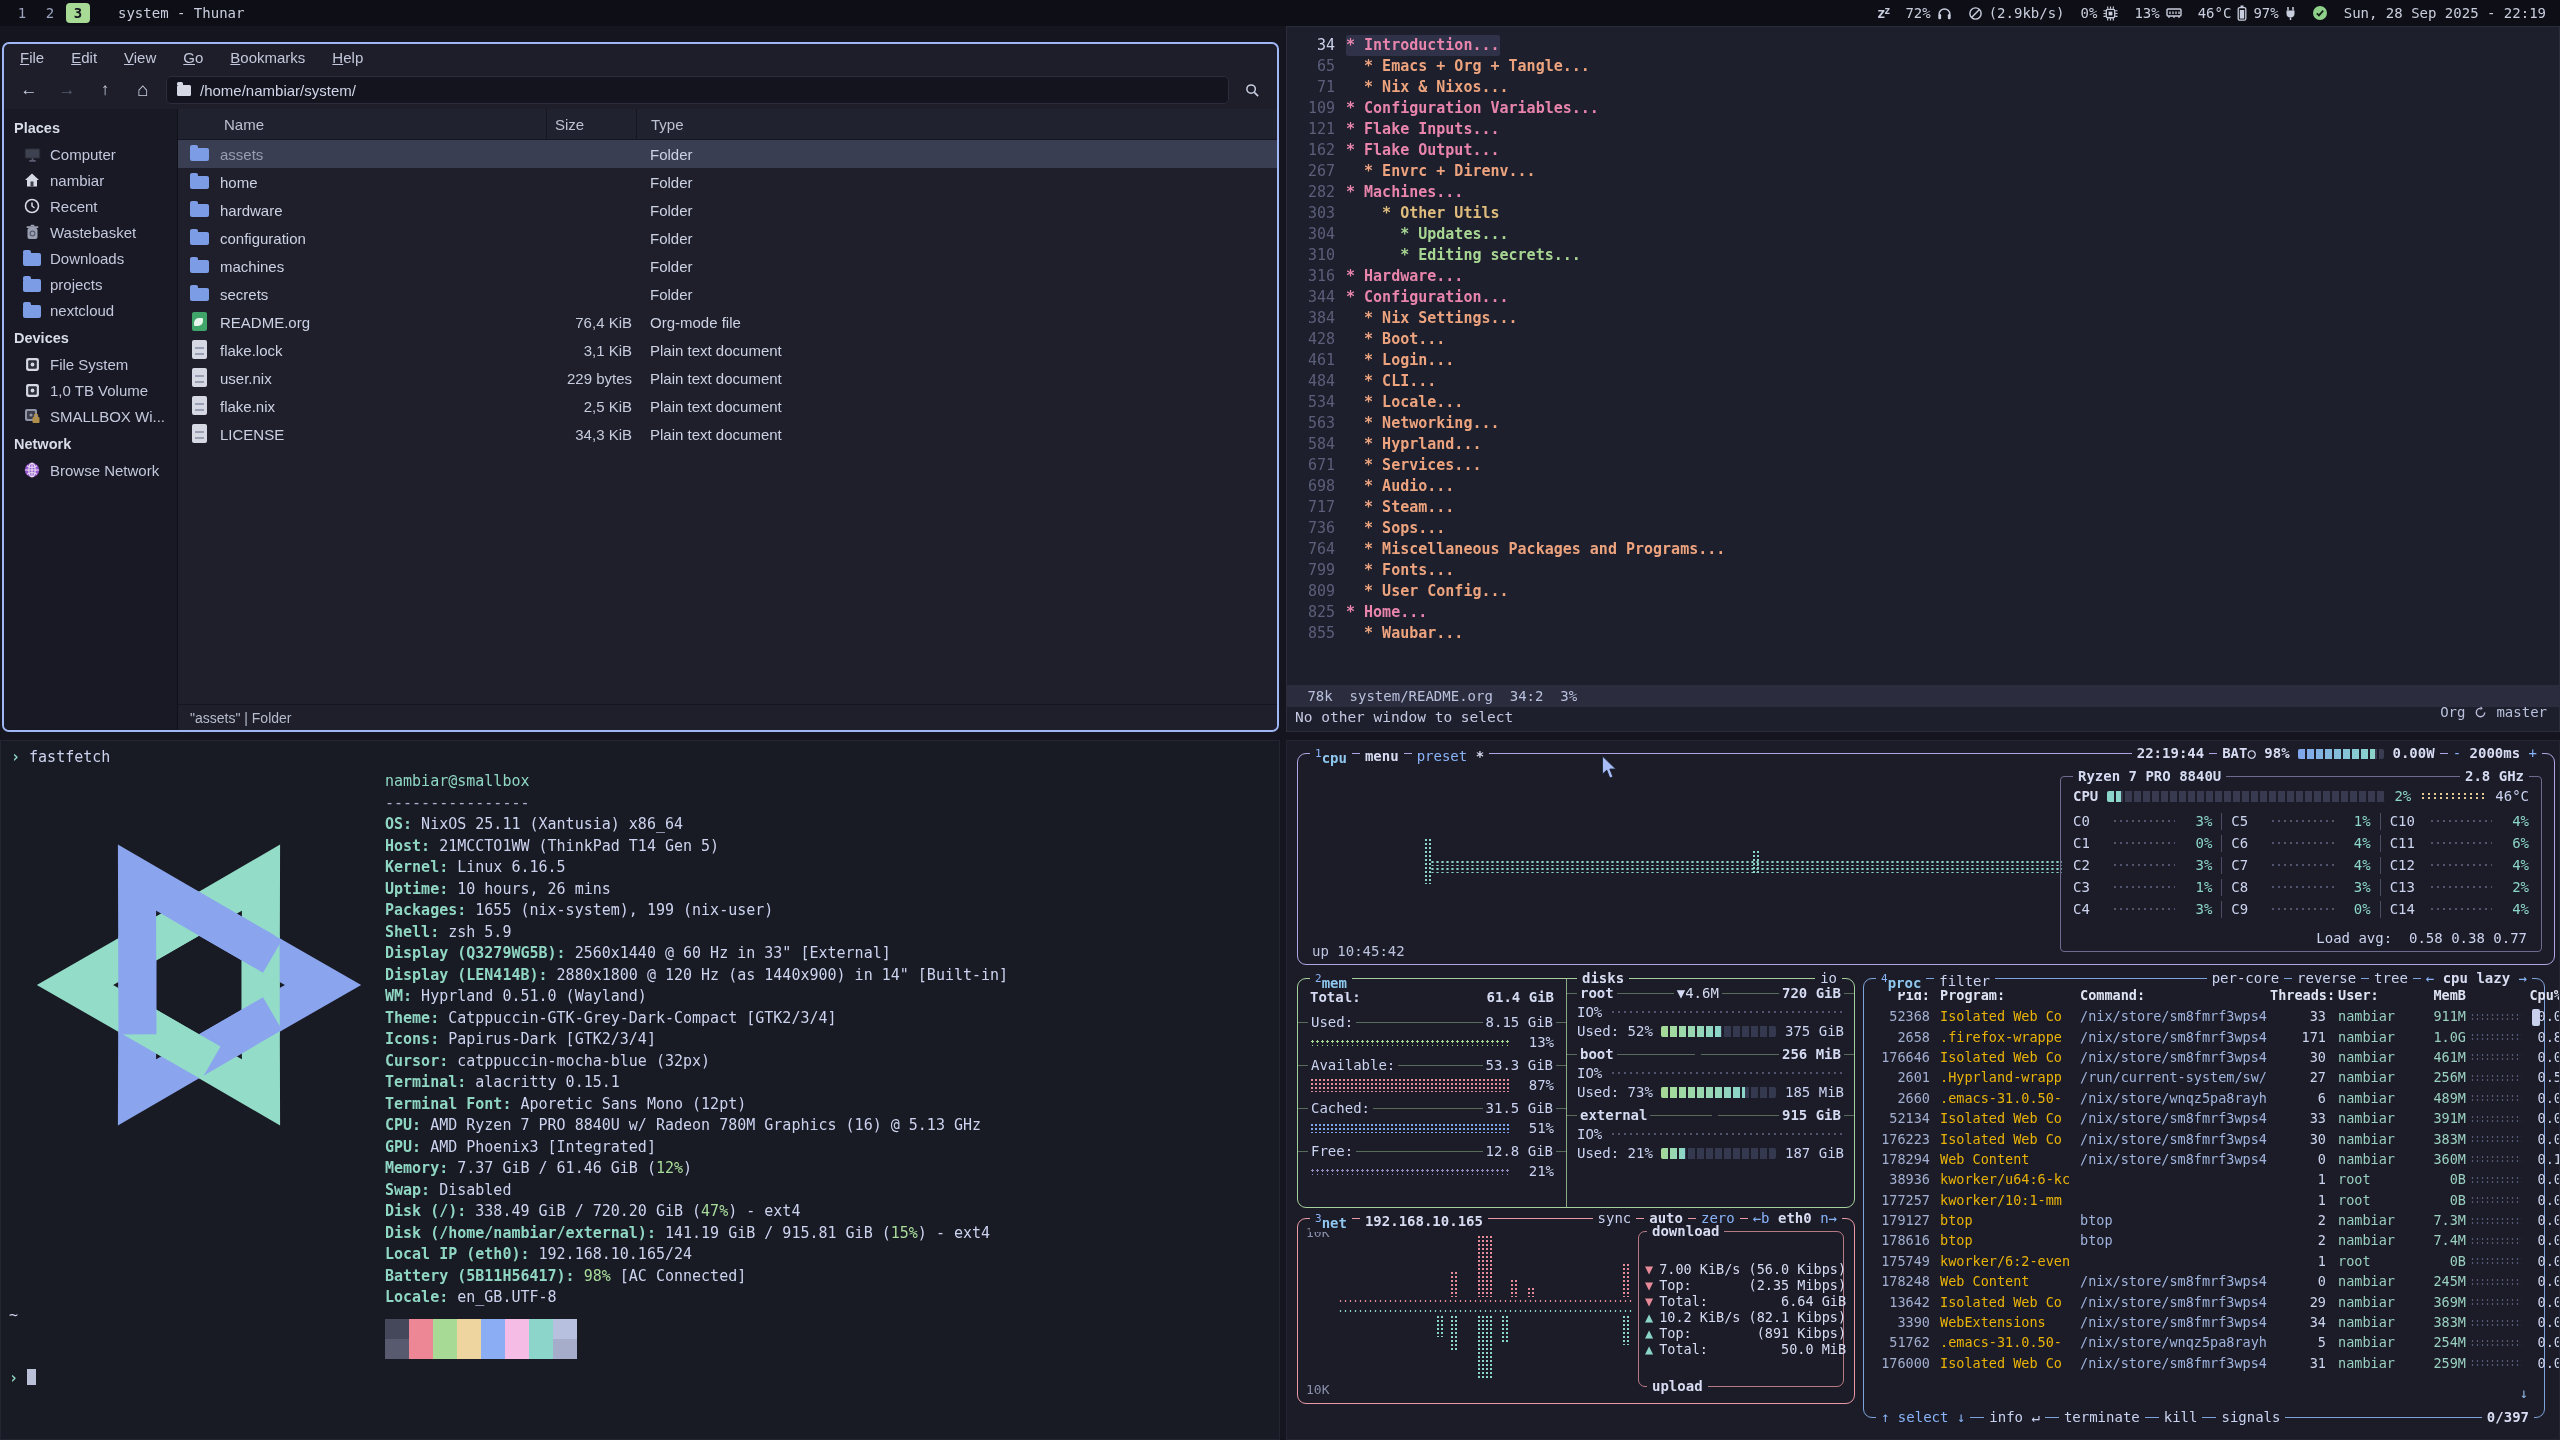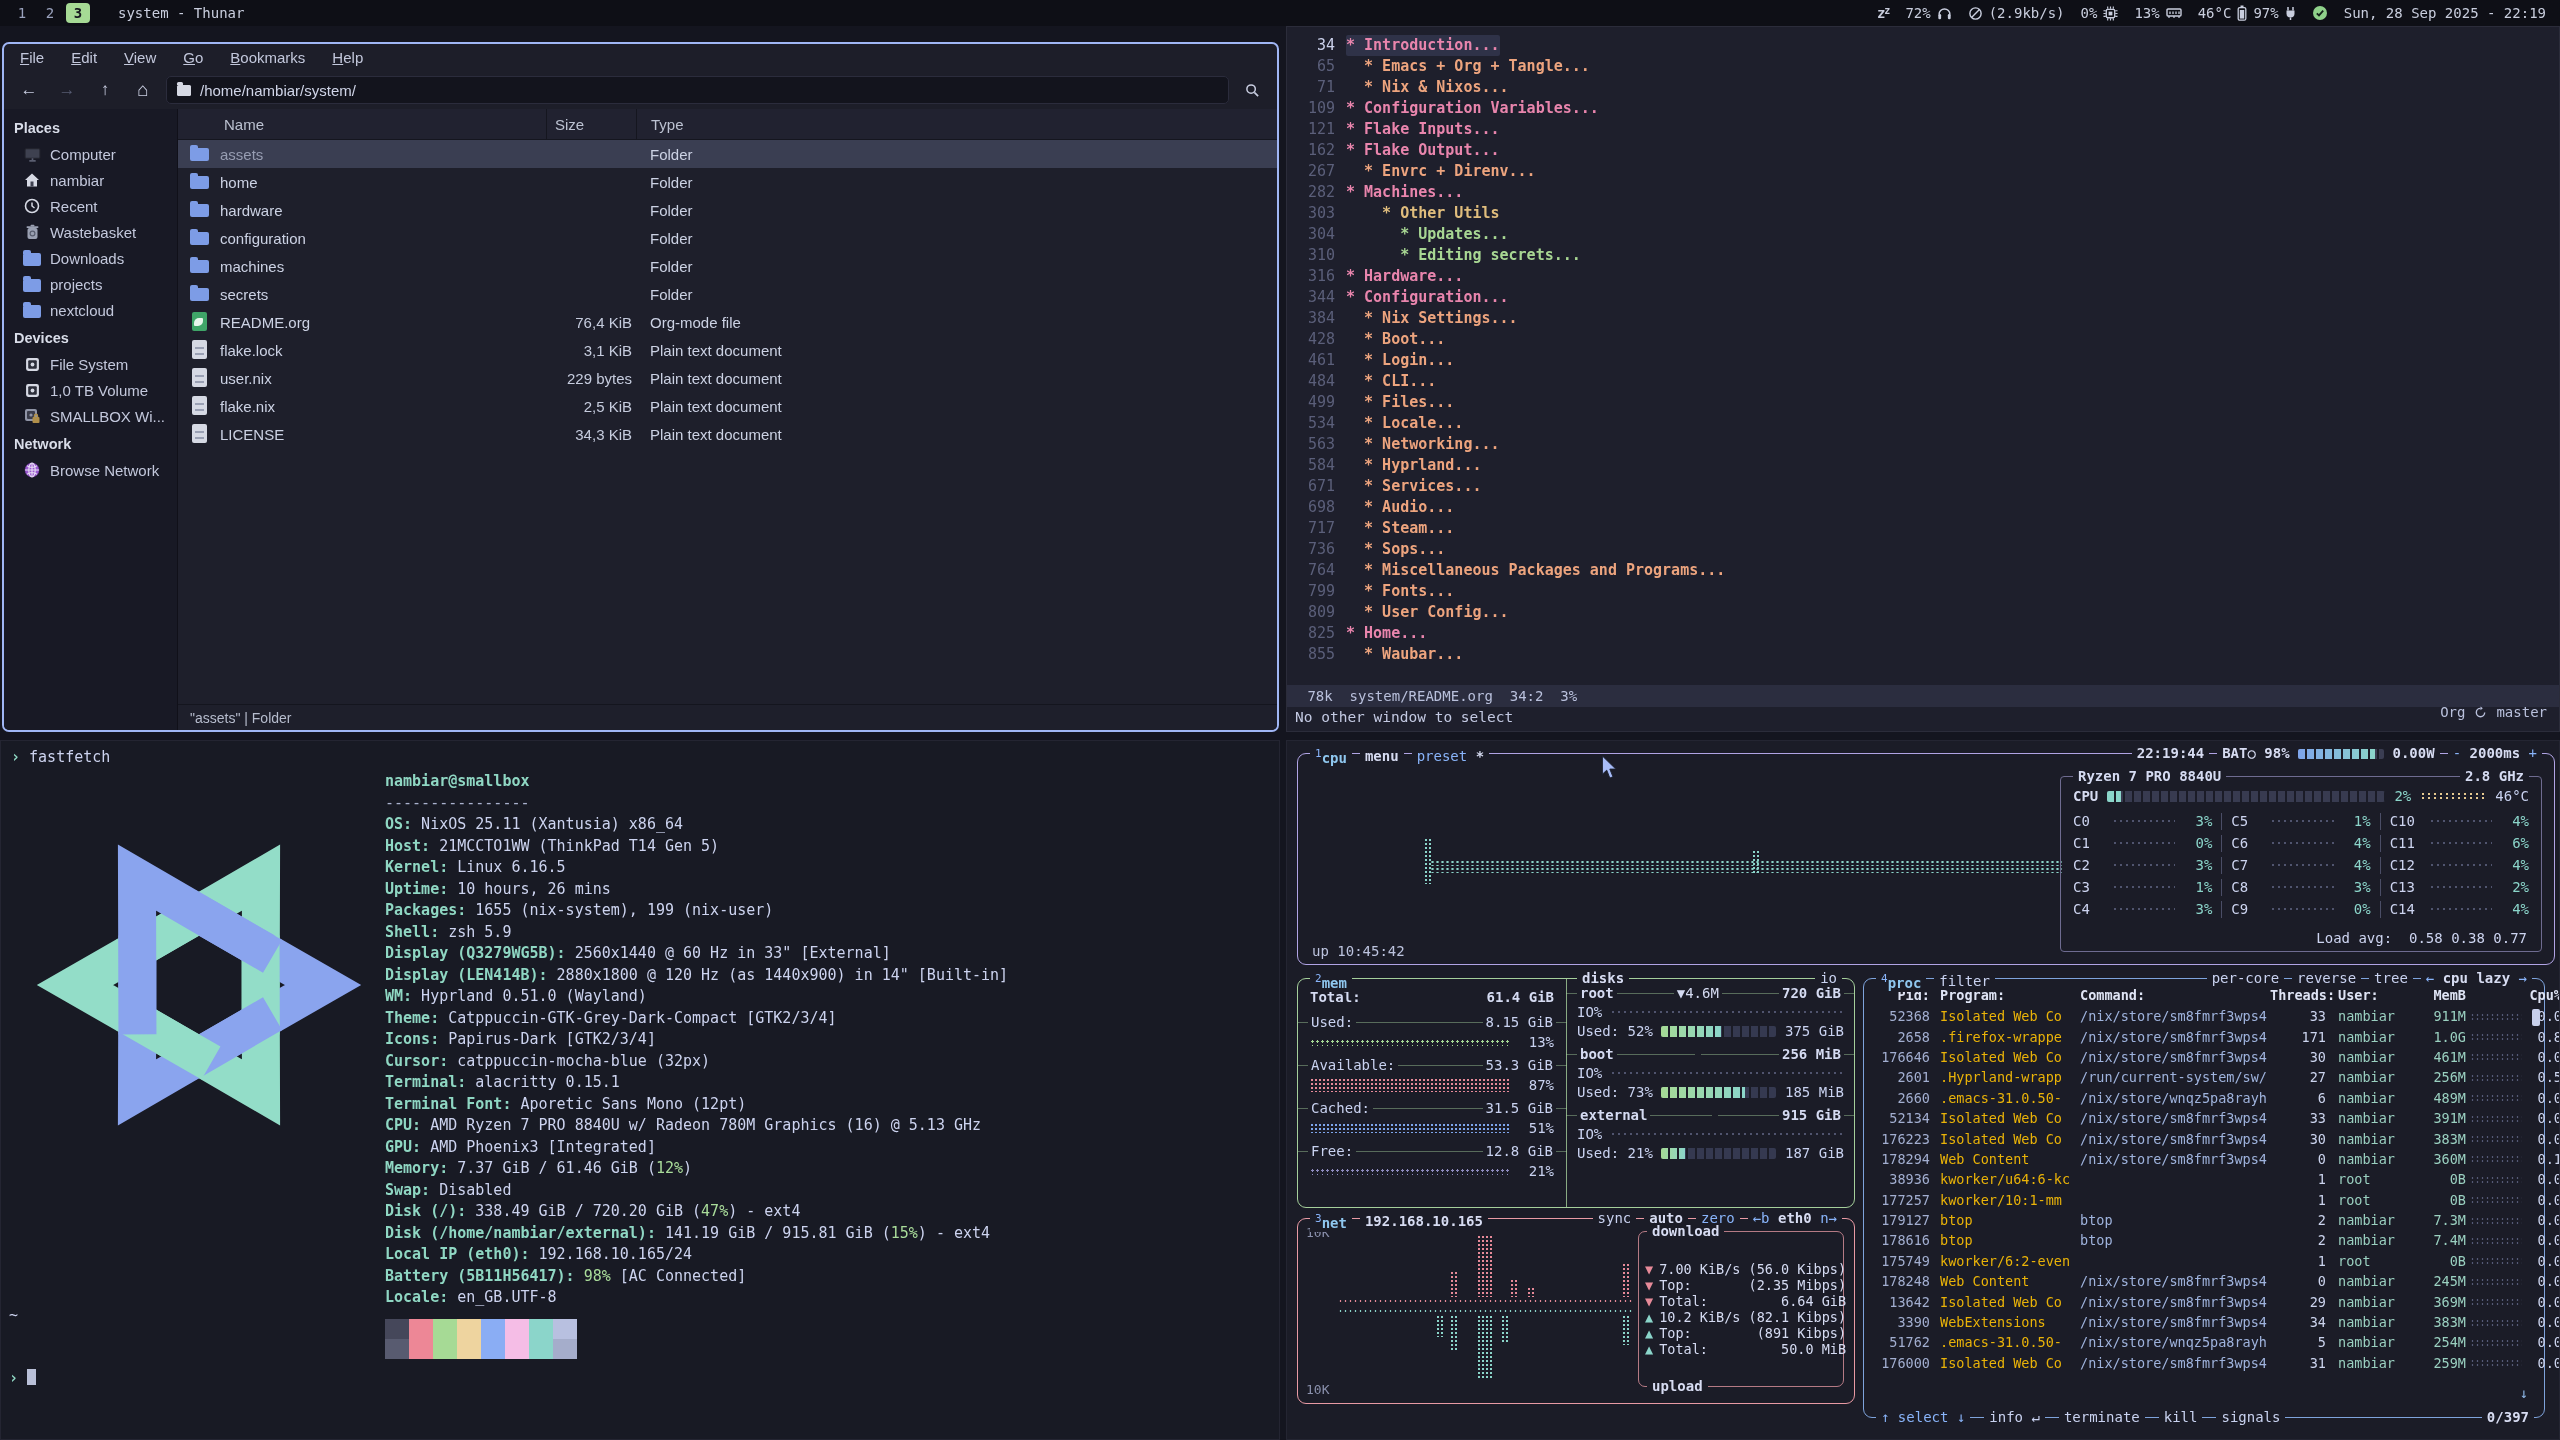--- a/index.html
+++ b/index.html
@@ -84,21 +84,21 @@
   .echo{height:20px;font-size:14.5px;color:#c3c9e2;padding:2px 8px;flex:none;}
 
   
   .term{left:0;top:740px;width:1280px;height:700px;background:#181a24;border:1px solid #242532;
         font-size:15px;color:var(--c-ff_value);overflow:hidden;}
   .cmdline{padding:7px 0 0 10px;white-space:pre;}
   .pr{color:var(--c-ff_label);font-weight:bold;}
   .nixlogo{position:absolute;left:30px;top:46px;}
   .ffcol{position:absolute;left:384px;top:30px;}
   .ffline,.fftitle,.ffsep{height:21.5px;line-height:21.5px;white-space:pre;}
-  .fftitle{color:var(--c-ff_label);font-weight:bold;}
+  .fftitle{color:var(--c-ff_label);font-weight:normal;}
   .ffsep{color:#aab2ce;}
   .ffl{color:var(--c-ff_label);font-weight:bold;}
   .ffp{color:var(--c-ff_pct);}
   .palette{display:flex;margin-top:10px;}
   .sw{width:24px;height:20px;display:inline-block;}
   .prompt2{position:absolute;left:8px;bottom:8px;line-height:21px;white-space:pre;}
   .cursor{display:inline-block;width:9px;height:16px;background:#b9c0d8;vertical-align:-2px;}
 
   
   .btop{left:1286px;top:740px;width:1274px;height:700px;background:var(--c-panel_bg);border:1px solid #242532;
@@ -580,24 +580,20 @@
         <div class="eline" data-level="2">
           <span class="lnum">461</span>
           <span class="etext">  * Login...</span>
         </div>
 
         <div class="eline" data-level="2">
           <span class="lnum">484</span>
           <span class="etext">  * CLI...</span>
         </div>
 
-        <div class="eline" data-level="2">
-          <span class="lnum">499</span>
-          <span class="etext">  * Files...</span>
-        </div>
 
         <div class="eline" data-level="2">
           <span class="lnum">534</span>
           <span class="etext">  * Locale...</span>
         </div>
 
         <div class="eline" data-level="2">
           <span class="lnum">563</span>
           <span class="etext">  * Networking...</span>
         </div>

